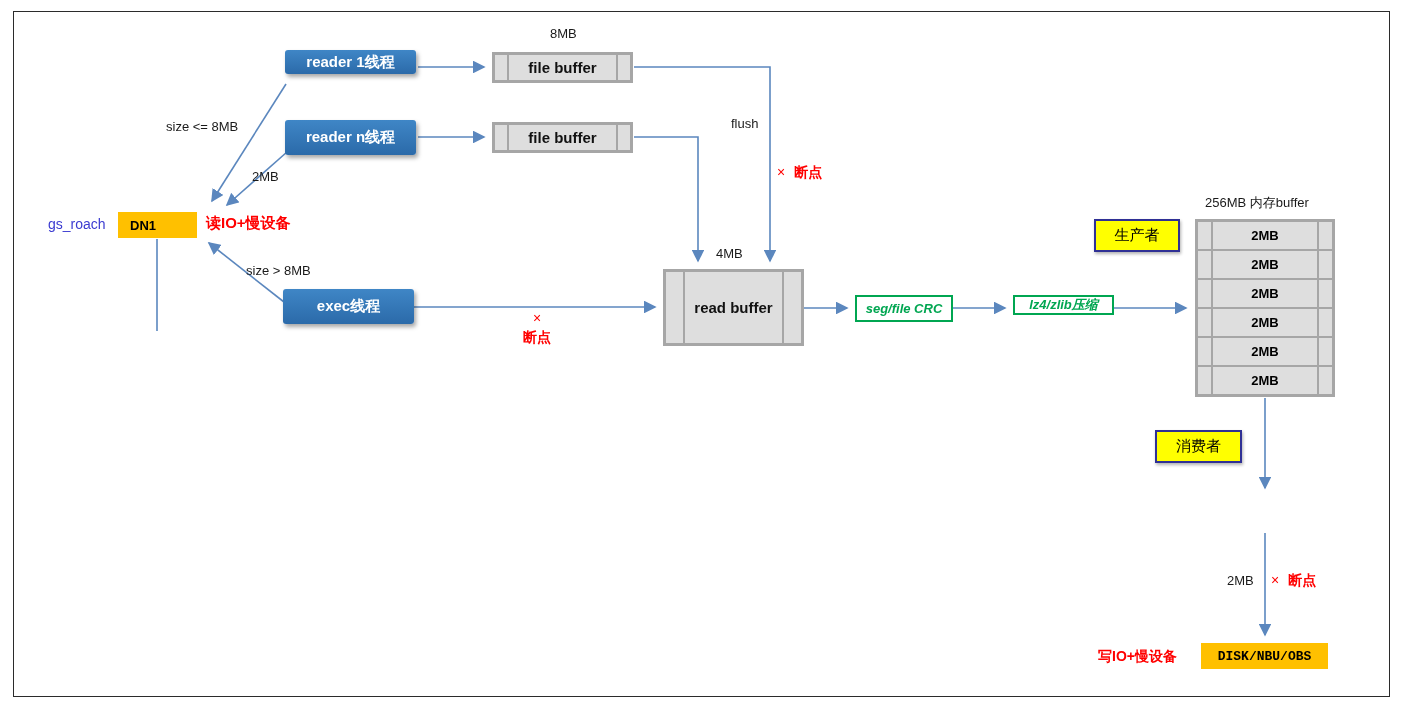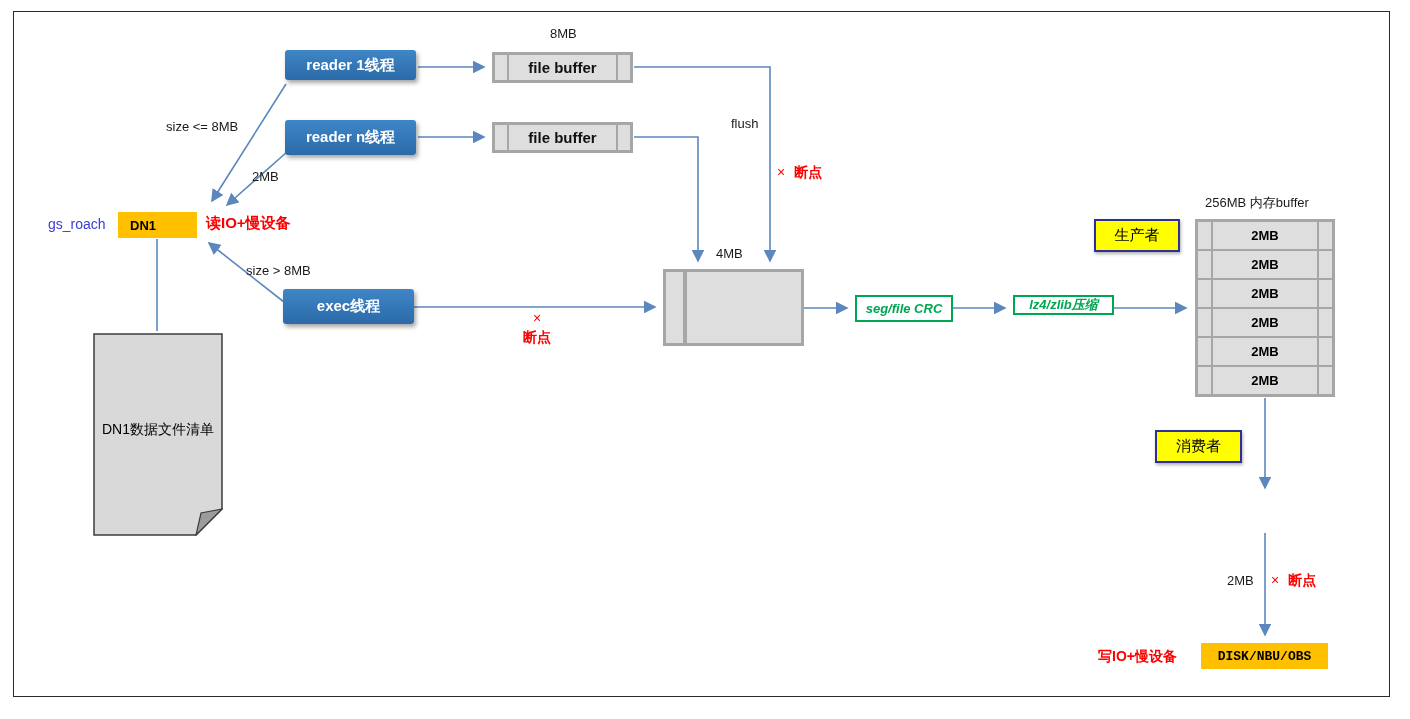--- a/index.html
+++ b/index.html
@@ -7,21 +7,21 @@
           font-family:"Liberation Sans",sans-serif;overflow:hidden;}
   .frame{position:absolute;left:13px;top:11px;width:1377px;height:686px;
          border:1.5px solid #2b2b2b;box-sizing:border-box;}
   .connectors{position:absolute;left:0;top:0;width:1410px;height:719px;pointer-events:none;}
 
   
   .thread{position:absolute;display:flex;align-items:center;justify-content:center;
           color:#fff;font-weight:bold;font-size:15px;
           background:linear-gradient(180deg,#3f86c6,#2b6aa9);
           border-radius:3px;box-shadow:2px 3px 4px rgba(0,0,0,.35);box-sizing:border-box;}
-  .n-reader1{left:285px;top:50px;width:131px;height:30px;}
+  .n-reader1{left:285px;top:50px;width:131px;height:24px;}
   .n-readern{left:285px;top:120px;width:131px;height:35px;}
   .n-exec{left:283px;top:289px;width:131px;height:35px;}
   .n-sender{left:1199px;top:496px;width:131px;height:35px;}
 
   
   .pproc{position:absolute;display:flex;background:#dedede;border:3px solid #a6a6a6;box-sizing:border-box;}
   .pproc .stub{width:12px;}
   .pproc .stub.l{border-right:2px solid #a6a6a6;}
   .pproc .stub.r{border-left:2px solid #a6a6a6;}
   .pproc .plabel{flex:1;display:flex;align-items:center;justify-content:center;
@@ -115,45 +115,39 @@
       <path d="M1265,398 L1265,488" marker-end="url(#ah)"></path>
       <path d="M1265,533 L1265,635" marker-end="url(#ah)"></path>
       <path d="M157,239 L157,331"></path>
     </g>
   </svg>
 
   <div class="lbl l-gsroach">gs_roach</div>
   <div class="obox n-dn1">DN1</div>
   <div class="lbl l-readio red bold">读IO+慢设备</div>
 
-  <div class="n-doc">
-    <svg width="130" height="203" viewBox="0 0 130 203">
-      <path d="M1,1 L129,1 L129,176 L103,202 L1,202 Z" fill="#d9d9d9" stroke="#3c3c3c" stroke-width="1.5"></path>
-      <path d="M129,176 L103,202 L108,180 Z" fill="#9c9c9c" stroke="#3c3c3c" stroke-width="1.2"></path>
-    </svg>
-    <span class="doc-label">DN1数据文件清单</span>
-  </div>
 
   <div class="thread n-reader1">reader 1线程</div>
   <div class="thread n-readern">reader n线程</div>
   <div class="thread n-exec">exec线程</div>
 
   <div class="pproc n-fb1">
     <span class="stub l"></span>
     <span class="plabel">file buffer</span>
     <span class="stub r"></span>
   </div>
   <div class="pproc n-fb2">
     <span class="stub l"></span>
     <span class="plabel">file buffer</span>
     <span class="stub r"></span>
   </div>
 
   <div class="pproc n-readbuf">
     <span class="stub l"></span>
+    <span class="plabel">read buffer</span>
     <span class="stub r"></span>
   </div>
 
   <div class="gbox n-seg">seg/file CRC</div>
   <div class="gbox n-lz4">lz4/zlib压缩</div>
 
   <div class="tag n-producer">生产者</div>
   <div class="tag n-consumer">消费者</div>
 
   <div class="lbl l-memtitle">256MB 内存buffer</div>

